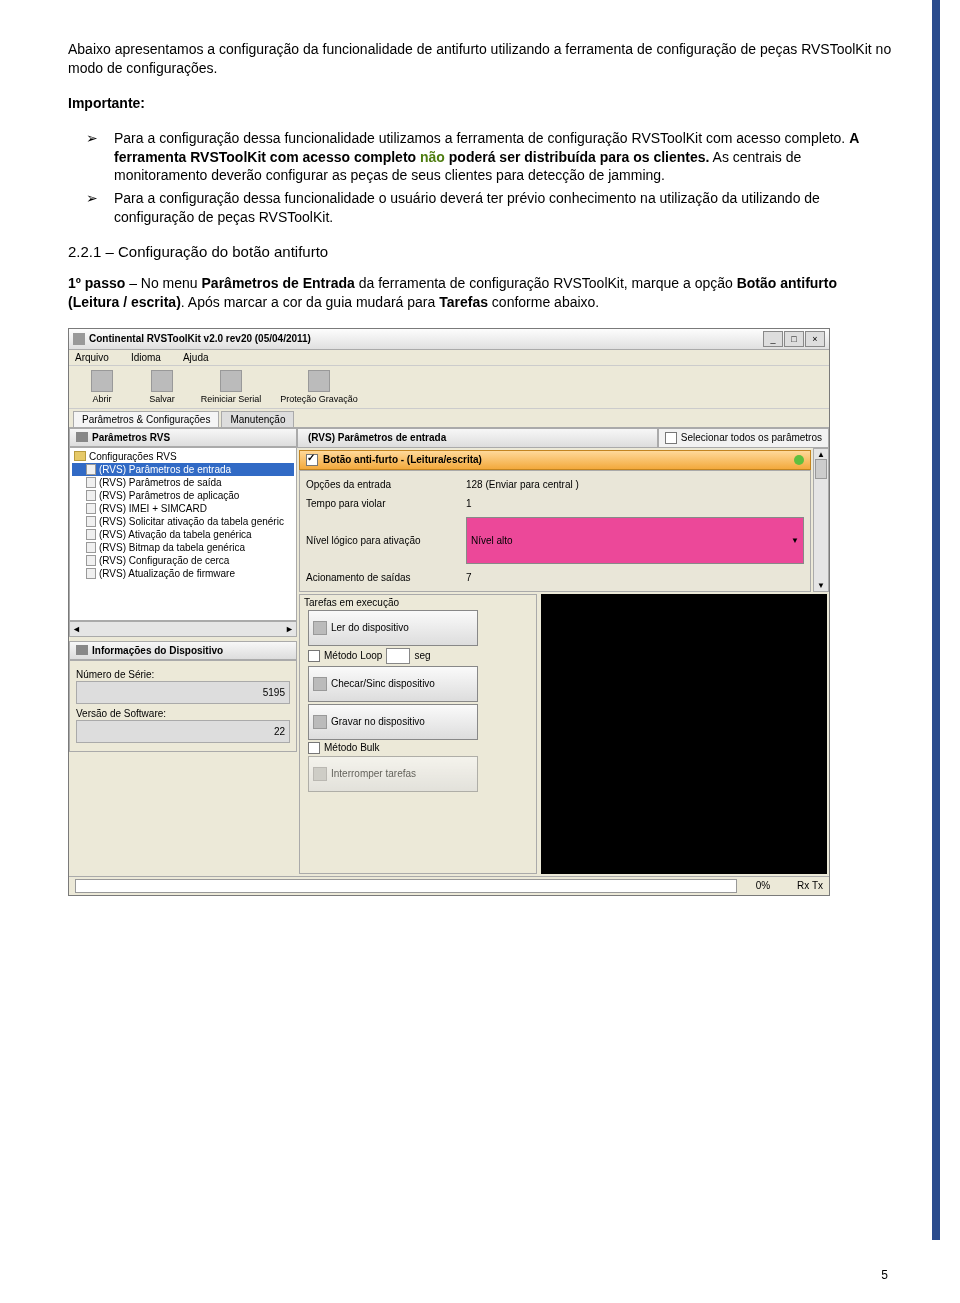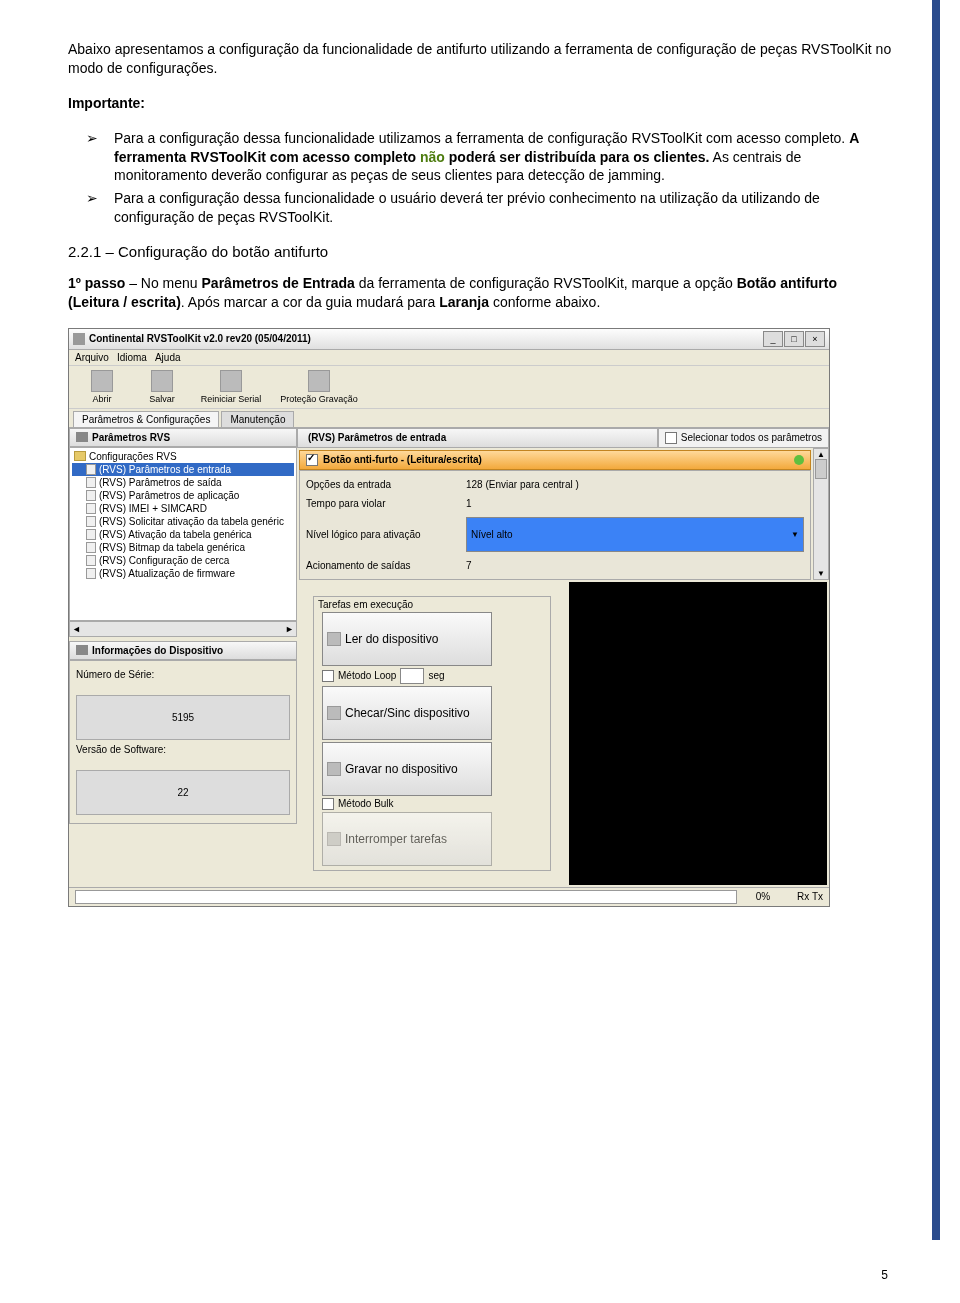--- a/index.html
+++ b/index.html
@@ -15,65 +15,65 @@
 .bl .txt{flex:1}
 .sub{font-size:15px;font-weight:normal;margin:6px 0 14px 0}
 .pgnum{position:absolute;right:72px;bottom:18px;font-size:12px}
 
 .app{border:1px solid #7a7a7a;background:#e8e8e8;font-family:Tahoma,Arial,sans-serif;font-size:10px;color:#000;margin-top:4px;width:760px}
 .titlebar{background:linear-gradient(#fdfdfd,#e0e0e0);height:20px;display:flex;align-items:center;border-bottom:1px solid #aaa;padding:0 4px}
 .titlebar .ico{width:12px;height:12px;background:#999;margin-right:4px}
 .titlebar .t{flex:1;font-weight:bold;font-size:10px}
 .winbtns{display:flex;gap:1px}
 .winbtn{width:18px;height:14px;border:1px solid #888;background:#ddd;font-size:9px;display:flex;align-items:center;justify-content:center}
-.menubar{background:#ece9d8;padding:2px 6px;display:flex;gap:8px;border-bottom:1px solid #ccc;font-size:10px}
+.menubar{background:#ece9d8;padding:2px 6px;display:flex;gap:22px;border-bottom:1px solid #ccc;font-size:10px}
 .toolbar{background:#ece9d8;padding:4px 6px;display:flex;gap:6px;border-bottom:1px solid #ccc}
 .tbtn{display:flex;flex-direction:column;align-items:center;width:54px;font-size:9px}
 .tbtn .ticon{width:20px;height:20px;background:#bbb;border:1px solid #999;margin-bottom:2px}
 .tabs{background:#ece9d8;padding:2px 4px 0 4px;display:flex;gap:2px;font-size:10px}
 .tab{border:1px solid #aaa;border-bottom:none;padding:2px 8px;background:#f5f5f5}
 .tab.inactive{background:#ddd}
 .work{display:flex;background:#ece9d8;border-top:1px solid #aaa}
 .leftcol{width:228px;display:flex;flex-direction:column}
 .panel-hdr{background:linear-gradient(#f7f7f7,#ddd);border:1px solid #aaa;padding:3px 6px;font-weight:bold;font-size:10px;display:flex;align-items:center;gap:4px}
 .panel-hdr .pico{width:12px;height:10px;background:#888}
 .tree{background:#fff;border:1px solid #aaa;height:168px;overflow:hidden;font-size:10px;padding:2px 2px}
 .tree .root{padding:1px 2px;display:flex;gap:3px}
 .tree .root .fold{width:10px;height:8px;background:#e6c968;border:1px solid #b89b3e}
 .tree .item{padding:1px 2px 1px 14px;display:flex;align-items:center;gap:3px}
 .tree .item .doc{width:8px;height:9px;background:#f0f0f0;border:1px solid #999}
 .tree .sel{background:#316ac5;color:#fff}
 .hscroll{height:14px;background:#e5e5e5;border:1px solid #aaa;display:flex;align-items:center;justify-content:space-between;padding:0 2px;font-size:9px}
 .info{border:1px solid #aaa;background:#ece9d8;padding:4px 6px;font-size:10px}
 .info .row{margin:4px 0}
-.info .val{background:#ddd;border:1px solid #aaa;text-align:center;padding:16px 4px;margin-top:15px}
+.info .val{background:#ddd;border:1px solid #aaa;text-align:right;padding:5px 4px;margin-top:1px}
 .rightcol{flex:1;display:flex;flex-direction:column}
 .rtop{display:flex}
 .param-hd{flex:1;background:linear-gradient(#f7f7f7,#ddd);border:1px solid #aaa;padding:3px 6px;font-weight:bold;font-size:10px;display:flex;align-items:center;gap:4px}
 .selall{border:1px solid #aaa;background:#f2f2f2;padding:3px 6px;font-size:10px;display:flex;align-items:center;gap:4px}
 .selall .cb,.taskrow .cb{width:10px;height:10px;border:1px solid #777;background:#fff}
 .orangebar{background:linear-gradient(#ffd99a,#f3a93c);border:1px solid #c38420;padding:3px 6px;display:flex;align-items:center;font-size:10px;font-weight:bold;margin:2px 2px 0 2px}
 .orangebar .chk{width:10px;height:10px;border:1px solid #777;background:#fff;margin-right:5px;position:relative}
 .orangebar .chk::after{content:"✓";position:absolute;top:-3px;left:0;font-size:10px;color:#000}
 .orangebar .dot{width:10px;height:10px;border-radius:50%;background:#5fbf3f}
 .orangebar .sp{flex:1}
 .fields{background:#e9e6d8;border:1px solid #aaa;margin:0 2px;padding:4px 6px;font-size:10px}
 .frow{display:flex;align-items:center;padding:4px 0}
 .frow .lab{width:160px}
 .frow .val{flex:1}
-.frow .dd{flex:1;border:1px solid #888;background:#3b82f6;padding:11px 4px;display:flex;justify-content:space-between;align-items:center}
+.frow .dd{flex:1;border:1px solid #888;background:#ec4899;padding:17px 4px;display:flex;justify-content:space-between;align-items:center}
 .frow .dd .car{font-size:8px}
 .vscroll{width:14px;background:#e5e5e5;border:1px solid #aaa;display:flex;flex-direction:column;justify-content:space-between;align-items:center;font-size:8px;padding:1px 0}
 .vscroll .thumb{width:10px;height:18px;background:#ccc;border:1px solid #999}
 .midrow{display:flex}
 .midrow .fields-wrap{flex:1}
-.tasks{border:1px solid #aaa;background:#ece9d8;margin:16px;padding:2px 4px;font-size:10px}
+.tasks{border:1px solid #aaa;background:#ece9d8;margin:2px;padding:2px 4px;font-size:10px}
 .tasks .th{font-size:10px;margin-bottom:2px}
 .tasks .col{width:170px;margin-left:4px}
-.taskbtn{border:1px solid #888;background:linear-gradient(#fafafa,#ddd);padding:19px 4px;margin:2px 0;display:flex;align-items:center;gap:4px;font-size:12px}
+.taskbtn{border:1px solid #888;background:linear-gradient(#fafafa,#ddd);padding:10px 4px;margin:2px 0;display:flex;align-items:center;gap:4px;font-size:10px}
 .taskbtn .bico{width:12px;height:12px;background:#bbb;border:1px solid #999}
 .taskrow{display:flex;align-items:center;gap:4px;margin:2px 0;font-size:10px}
 .spin{width:22px;height:14px;border:1px solid #888;background:#fff;display:inline-block}
 .bigblack{background:#000;flex:1;min-height:280px;margin:2px}
 .statusbar{background:#ece9d8;border-top:1px solid #aaa;height:18px;display:flex;align-items:center;font-size:10px}
 .statusbar .prog{flex:1;margin:0 6px;height:12px;border:1px solid #999;background:#fff}
 .statusbar .pct{width:40px;text-align:center}
 .statusbar .rx{width:40px;text-align:right;padding-right:6px}
 </style>
 </head>
@@ -96,21 +96,21 @@
     </div>
     <div class="bl">
       <div class="arrow">➢</div>
       <div class="txt">Para a configuração dessa funcionalidade o usuário deverá ter prévio conhecimento na utilização da utilizando de configuração de peças RVSToolKit.</div>
     </div>
   </div>
 
   <div class="sub">2.2.1 – Configuração do botão antifurto</div>
 
   <p>
-    <span class="b">1º passo</span><span> – No menu </span><span class="b">Parâmetros de Entrada</span><span> da ferramenta de configuração RVSToolKit, marque a opção </span><span class="b">Botão antifurto (Leitura / escrita)</span><span>. Após marcar a cor da guia mudará para </span><span class="b">Laranja</span><span> conforme abaixo.</span>
+    <span class="b">1º passo</span><span> – No menu </span><span class="b">Parâmetros de Entrada</span><span> da ferramenta de configuração RVSToolKit, marque a opção </span><span class="b">Botão antifurto (Leitura / escrita)</span><span>. Após marcar a cor da guia mudará para </span><span class="b">Tarefas</span><span> conforme abaixo.</span>
   </p>
 
   <div class="app">
     <div class="titlebar">
       <div class="ico"></div>
       <div class="t">Continental RVSToolKit v2.0 rev20 (05/04/2011)</div>
       <div class="winbtns">
         <div class="winbtn">_</div>
         <div class="winbtn">□</div>
         <div class="winbtn">×</div>

